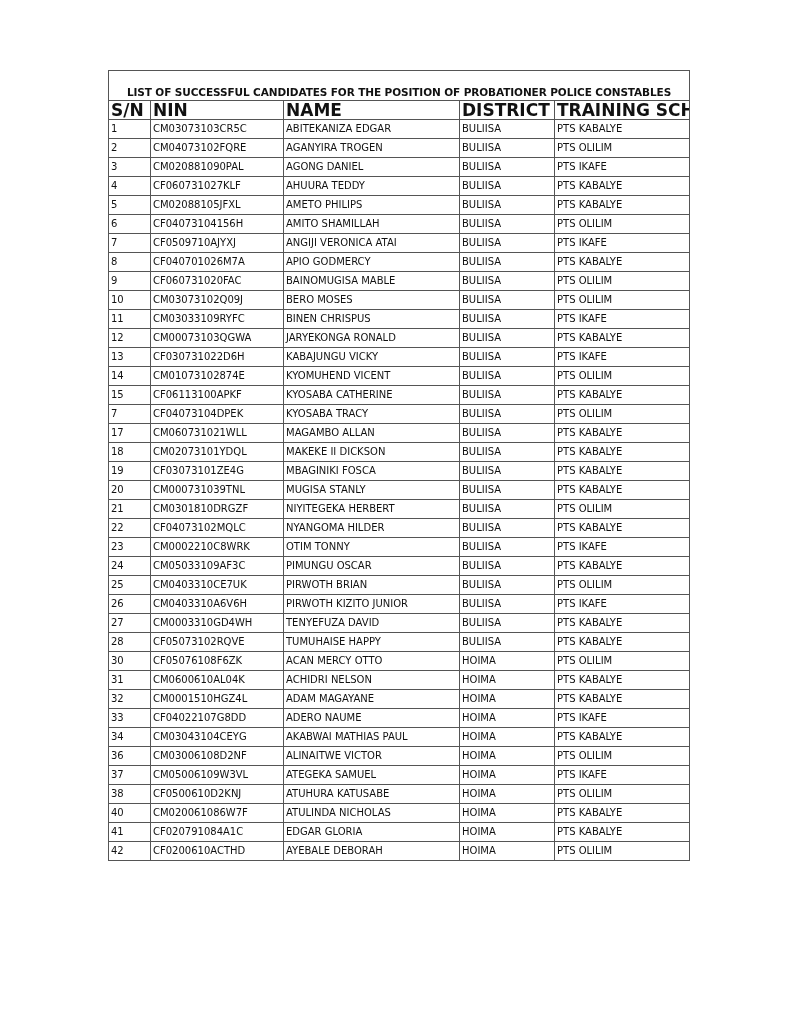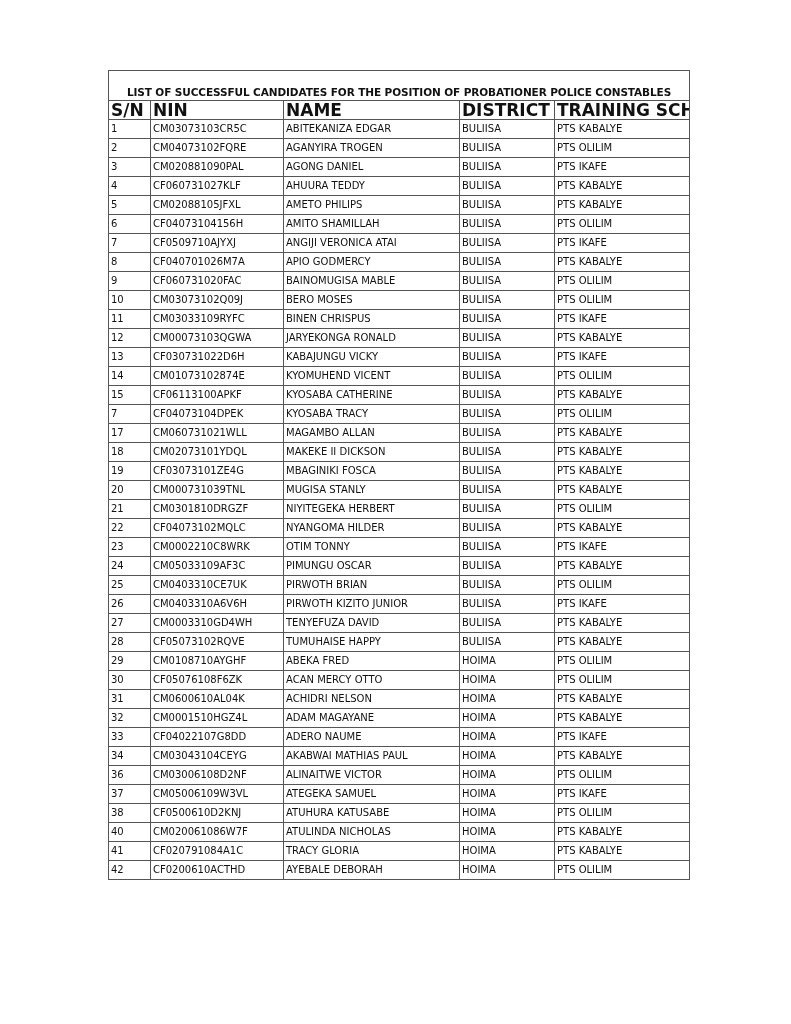--- a/index.html
+++ b/index.html
@@ -231,27 +231,20 @@
           <td>PTS KABALYE</td>
         </tr>
         <tr class="row">
           <td>28</td>
           <td>CF05073102RQVE</td>
           <td>TUMUHAISE HAPPY</td>
           <td>BULIISA</td>
           <td>PTS KABALYE</td>
         </tr>
         <tr class="row">
-          <td>29</td>
-          <td>CM0108710AYGHF</td>
-          <td>ABEKA FRED</td>
-          <td>HOIMA</td>
-          <td>PTS OLILIM</td>
-        </tr>
-        <tr class="row">
           <td>30</td>
           <td>CF05076108F6ZK</td>
           <td>ACAN MERCY OTTO</td>
           <td>HOIMA</td>
           <td>PTS OLILIM</td>
         </tr>
         <tr class="row">
           <td>31</td>
           <td>CM0600610AL04K</td>
           <td>ACHIDRI NELSON</td>
@@ -303,21 +296,21 @@
         <tr class="row">
           <td>40</td>
           <td>CM020061086W7F</td>
           <td>ATULINDA NICHOLAS</td>
           <td>HOIMA</td>
           <td>PTS KABALYE</td>
         </tr>
         <tr class="row">
           <td>41</td>
           <td>CF020791084A1C</td>
-          <td>TRACY GLORIA</td>
+          <td>EDGAR GLORIA</td>
           <td>HOIMA</td>
           <td>PTS KABALYE</td>
         </tr>
         <tr class="row">
           <td>42</td>
           <td>CF0200610ACTHD</td>
           <td>AYEBALE DEBORAH</td>
           <td>HOIMA</td>
           <td>PTS OLILIM</td>
         </tr>

